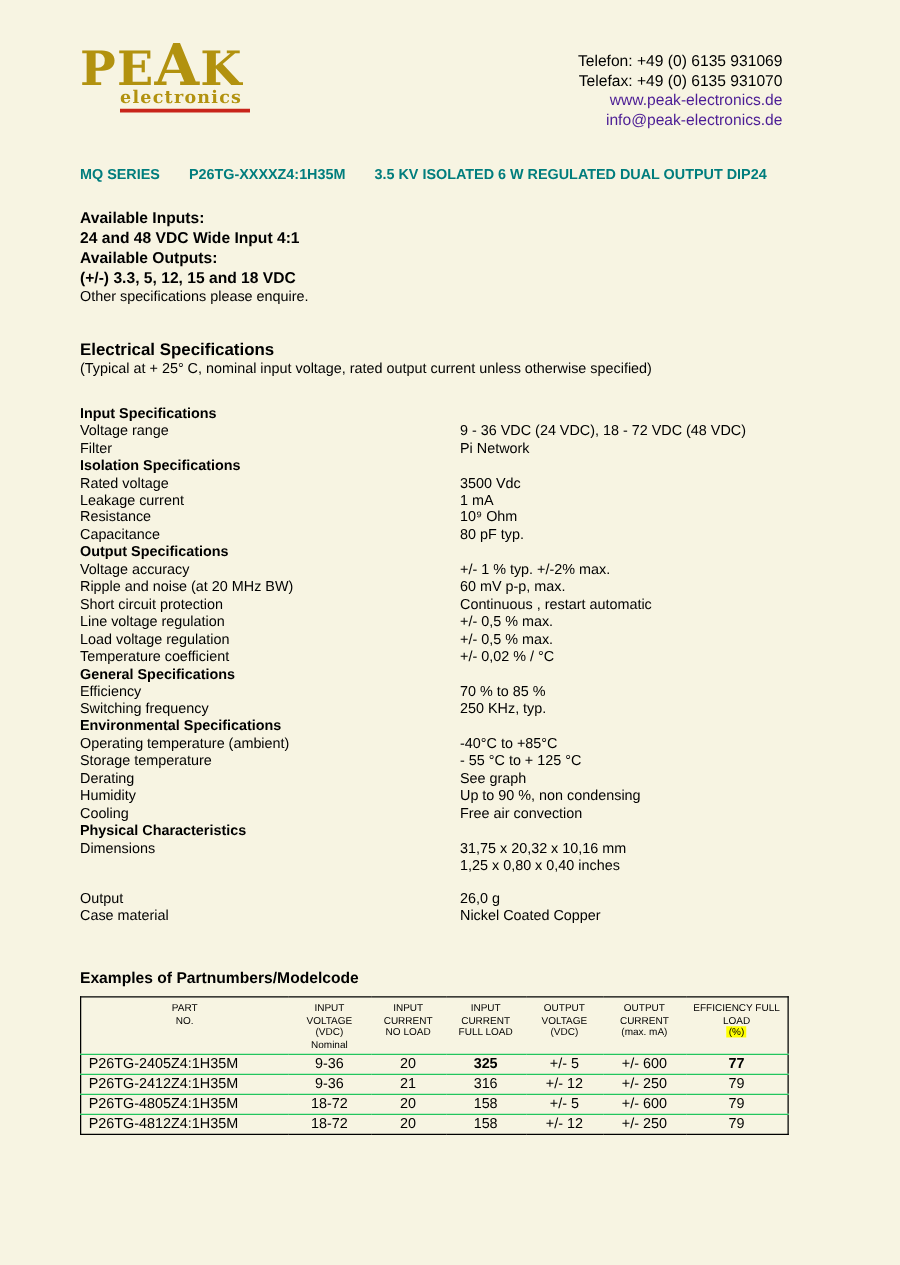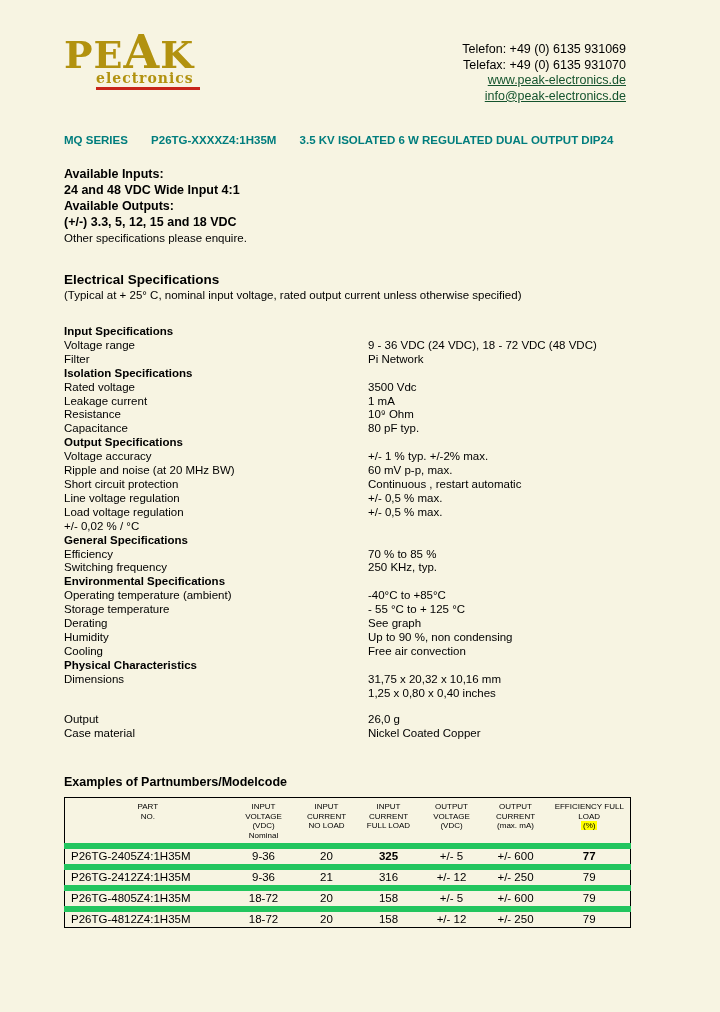--- a/index.html
+++ b/index.html
@@ -25,21 +25,21 @@
   .logo { color: #b2920f; font-family: "DejaVu Serif", serif; }
   .logo-main { font-weight: bold; font-size: 38px; line-height: 36px; letter-spacing: 1px; }
   .logo-a { font-size: 46px; }
   .logo-sub {
     font-weight: bold; font-size: 14px; letter-spacing: 1px;
     margin: -2px 0 0 32px; line-height: 15px;
   }
   .logo-underline { width: 104px; height: 3px; background: #c8241a; margin: 1px 0 0 32px; }
   
   .contact { text-align: right; font-size: 12.5px; line-height: 15.5px; padding-top: 8px; }
-  .contact a { color: #14532d; text-decoration: underline; cursor: pointer; }
+  .contact a { color: #4c1d95; cursor: pointer; }
   
   .title-bar {
     margin: 30px 0 0 64px;
     color: #007d7d;
     font-weight: bold;
     font-size: 11.5px;
     white-space: nowrap;
   }
   .title-bar span { margin-right: 20px; }
   .title-bar span:last-child { margin-right: 0; }
@@ -69,21 +69,21 @@
     font-weight: normal;
     font-size: 8px;
     line-height: 9.5px;
     text-align: center;
     vertical-align: top;
     padding: 4px 2px 3px 2px;
     margin-left: 11px;
   }
   .th-text { white-space: pre-line; }
   table.parts td {
-    border-top: 6px solid #22c55e;
+    border-top: 1px solid #22c55e;
     font-size: 11.5px;
     line-height: 13px;
     text-align: center;
     padding: 1px 2px;
   }
   table.parts td.part { text-align: left; padding-left: 6px; }
   tr.row-0 td.c3, tr.row-0 td.c6 { font-weight: bold; }
   .hl { background: #ffff00; padding: 0 2px; }
 </style>
 </head>
@@ -170,20 +170,21 @@
       </div>
     <div class="spec-line">
         <span class="spec-label">Line voltage regulation</span>
         <span class="spec-value">+/- 0,5 % max.</span>
       </div>
     <div class="spec-line">
         <span class="spec-label">Load voltage regulation</span>
         <span class="spec-value">+/- 0,5 % max.</span>
       </div>
     <div class="spec-line">
+        <span class="spec-label">Temperature coefficient</span>
         <span class="spec-value">+/- 0,02 % / °C</span>
       </div>
     <div class="spec-line">
         <span class="spec-label bold">General Specifications</span>
       </div>
     <div class="spec-line">
         <span class="spec-label">Efficiency</span>
         <span class="spec-value">70 % to 85 %</span>
       </div>
     <div class="spec-line">

